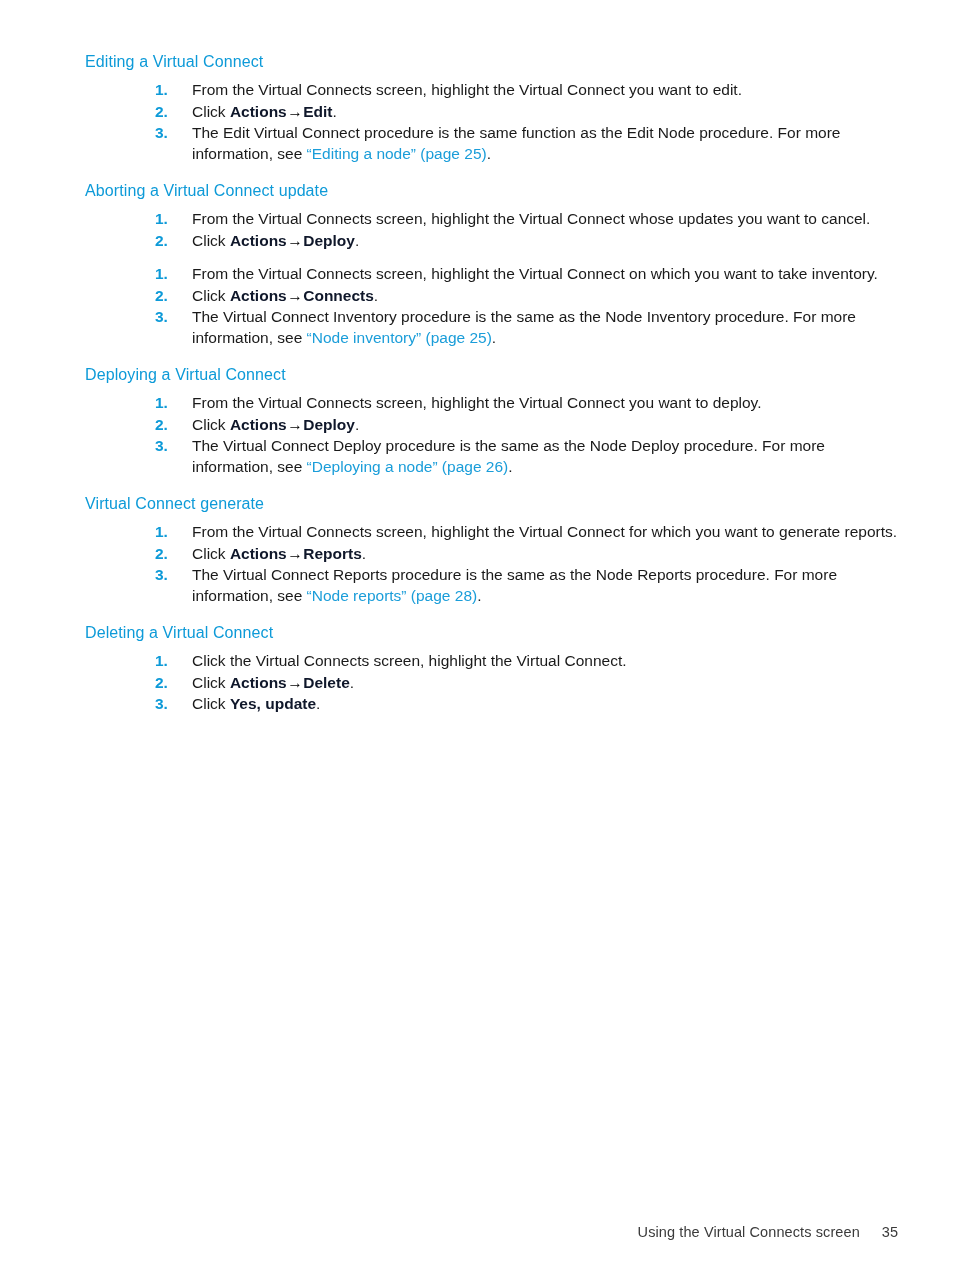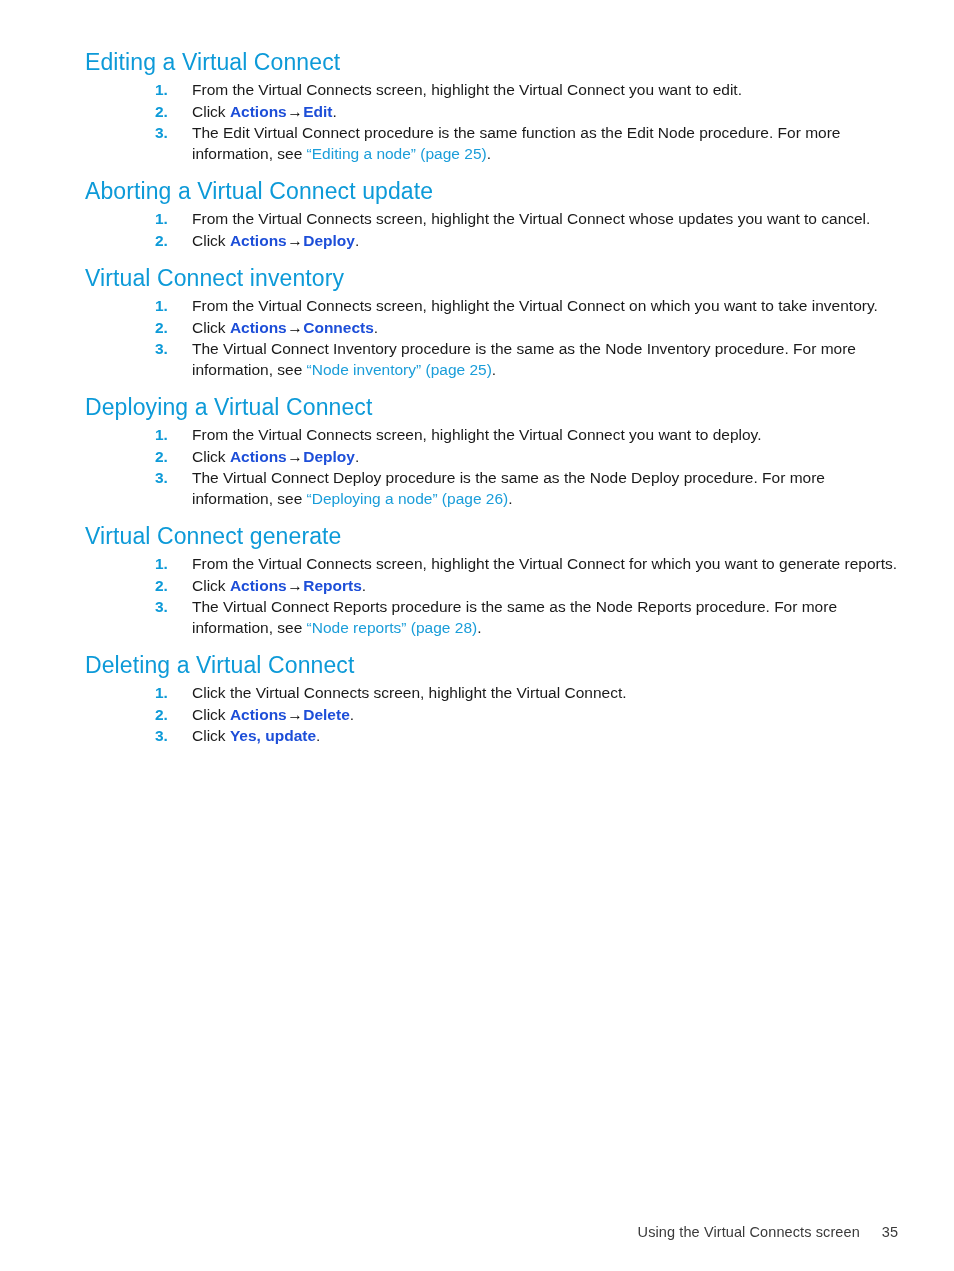--- a/index.html
+++ b/index.html
@@ -24,21 +24,21 @@
   }
   .content {
     position: absolute;
     left: 85px;
     top: 48px;
     width: 815px;
   }
 
   h2.section-heading {
     font-family: "Liberation Sans", sans-serif;
-    font-size: 23px;
+    font-size: 16px;
     font-weight: 400;
     color: #0d9ad8;
     margin: 0;
     padding: 0;
     line-height: 28px;
     letter-spacing: 0.1px;
   }
   .section {
     margin: 0 0 14px 0;
   }
@@ -63,21 +63,21 @@
     left: 70px;
     top: 0;
     width: 22px;
     text-align: left;
     color: #0d9ad8;
     font-weight: bold;
     font-size: 15.5px;
     line-height: 20.5px;
   }
   .step-text { display: inline; }
-  b, strong { font-weight: bold; color: #1d4ed8; }
+  b, strong { font-weight: bold; color: #0f172a; }
   .arrow {
     font-weight: bold;
     color: #000;
     padding: 0 0.5px;
   }
   a.xref, .xref {
     color: #1a9dd9;
     text-decoration: none;
     text-align: right;
   }
@@ -122,21 +122,20 @@
           </ol>
         </div>
         <div class="section sec-aborting">
           <h2 class="section-heading">Aborting a Virtual Connect update</h2>
           <ol class="steps">
             <li class="step"><span class="num">1.</span><span class="step-text"><span>From the Virtual Connects screen, highlight the Virtual Connect whose updates you want to cancel.</span></span></li>
             <li class="step"><span class="num">2.</span><span class="step-text"><span>Click </span><b>Actions</b><span class="arrow">→</span><b>Deploy</b><span>.</span></span></li>
           </ol>
         </div>
         <div class="section sec-inventory">
-          <h2 class="section-heading">Virtual Connect inventory</h2>
           <ol class="steps">
             <li class="step"><span class="num">1.</span><span class="step-text"><span>From the Virtual Connects screen, highlight the Virtual Connect on which you want to take inventory.</span></span></li>
             <li class="step"><span class="num">2.</span><span class="step-text"><span>Click </span><b>Actions</b><span class="arrow">→</span><b>Connects</b><span>.</span></span></li>
             <li class="step"><span class="num">3.</span><span class="step-text"><span>The Virtual Connect Inventory procedure is the same as the Node Inventory procedure. For more information, see </span><a class="xref" href="#">“Node inventory” (page 25)</a><span>.</span></span></li>
           </ol>
         </div>
         <div class="section sec-deploying">
           <h2 class="section-heading">Deploying a Virtual Connect</h2>
           <ol class="steps">
             <li class="step"><span class="num">1.</span><span class="step-text"><span>From the Virtual Connects screen, highlight the Virtual Connect you want to deploy.</span></span></li>

